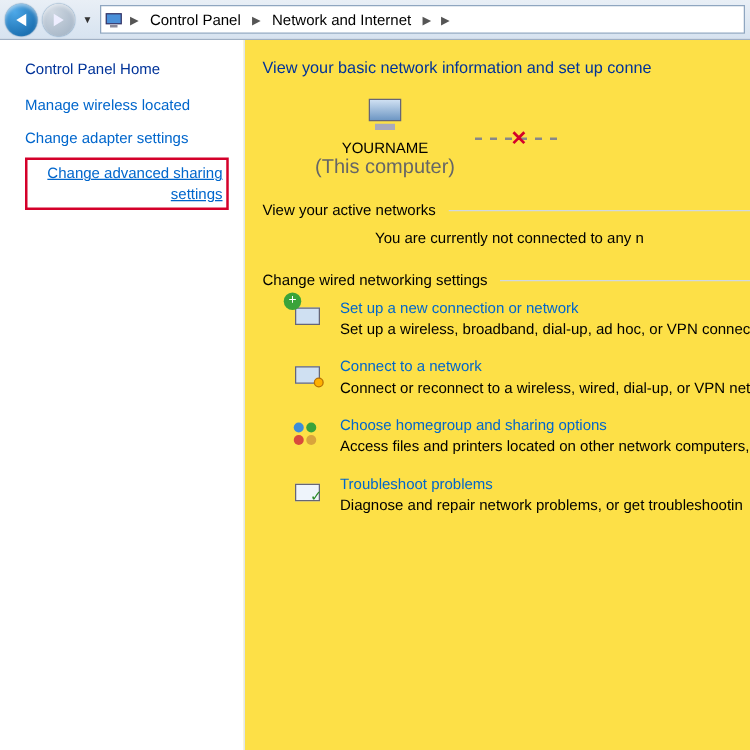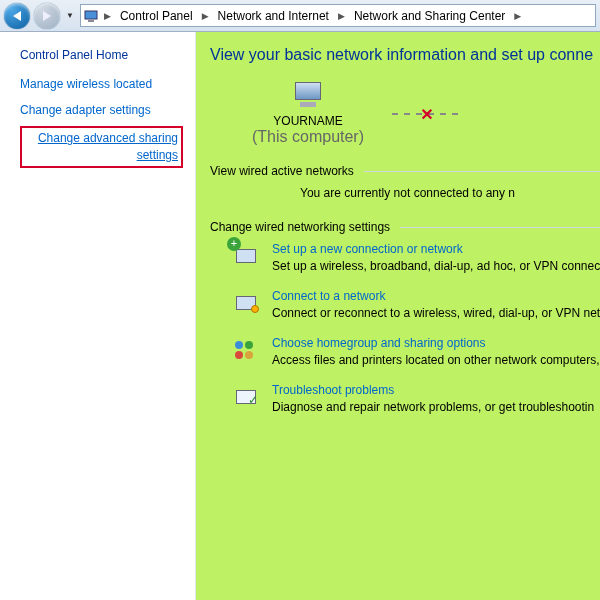--- a/index.html
+++ b/index.html
@@ -66,21 +66,21 @@
     color:#000;
     padding: 2px 4px;
     white-space: nowrap;
     cursor: pointer;
   }
   .crumb-sep { font-size:9px; color:#555; padding:0 3px;}
   
   .body {
     display:flex;
     height: calc(600px - 32px);
-    background:#bef264;
+    background:#fde047;
   }
   .sidebar {
     width: 195px;
     padding: 16px 12px 0 20px;
     background:#fff;
   }
   .sidebar-home {
     color:#003399;
     font-weight:400;
     margin-bottom:14px;
@@ -100,29 +100,29 @@
   }
   
   .main {
     flex:1;
     padding: 14px 0 0 14px;
     border-left:1px solid #e0e6ee;
     overflow:hidden;
   }
   h1.page-title {
     color:#003399;
-    font-size:16px;
+    font-size:13px;
     font-weight:400;
     margin:0 0 18px 0;
     white-space:nowrap;
   }
   .netmap {
     display:flex;
     align-items:center;
-    gap: 28px;
+    gap: 16px;
     padding-left: 42px;
     margin-bottom: 18px;
   }
   .netnode {
     display:flex; flex-direction:column; align-items:center;
   }
   .pc-icon {
     width:34px; height:28px; position:relative;
   }
   .pc-icon .mon {
@@ -195,21 +195,20 @@
       <svg width="16" height="16">
           <rect x="2" y="3" width="12" height="8" fill="#4a90d9" stroke="#336"></rect>
           <rect x="5" y="12" width="6" height="2" fill="#889"></rect>
         </svg>
     </span>
     <span class="crumb-sep">▶</span>
     <span class="crumb">Control Panel</span>
     <span class="crumb-sep">▶</span>
     <span class="crumb">Network and Internet</span>
     <span class="crumb-sep">▶</span>
-    <span class="crumb">Network and Sharing Center</span>
     <span class="crumb-sep">▶</span>
   </div>
 </div>
 
 <div class="body">
   <div class="sidebar">
     <div class="sidebar-home">Control Panel Home</div>
     <div class="sidebar-link">Manage wireless located</div>
     <div class="sidebar-link">Change adapter settings</div>
     <div class="sidebar-link highlight">Change advanced sharing settings</div>
@@ -226,21 +225,21 @@
           </div>
         <div class="node-label">YOURNAME</div>
         <div class="node-sub">(This computer)</div>
       </div>
       <div class="link-line">
           <span class="link-x">✕</span>
         </div>
     </div>
 
     <div class="section-head">
-      <span>View wired active networks</span>
+      <span>View your active networks</span>
       <span class="rule"></span>
     </div>
     <div class="active-status">You are currently not connected to any n</div>
 
     <div class="section-head">
       <span>Change wired networking settings</span>
       <span class="rule"></span>
     </div>
 
     <div class="task-list">

